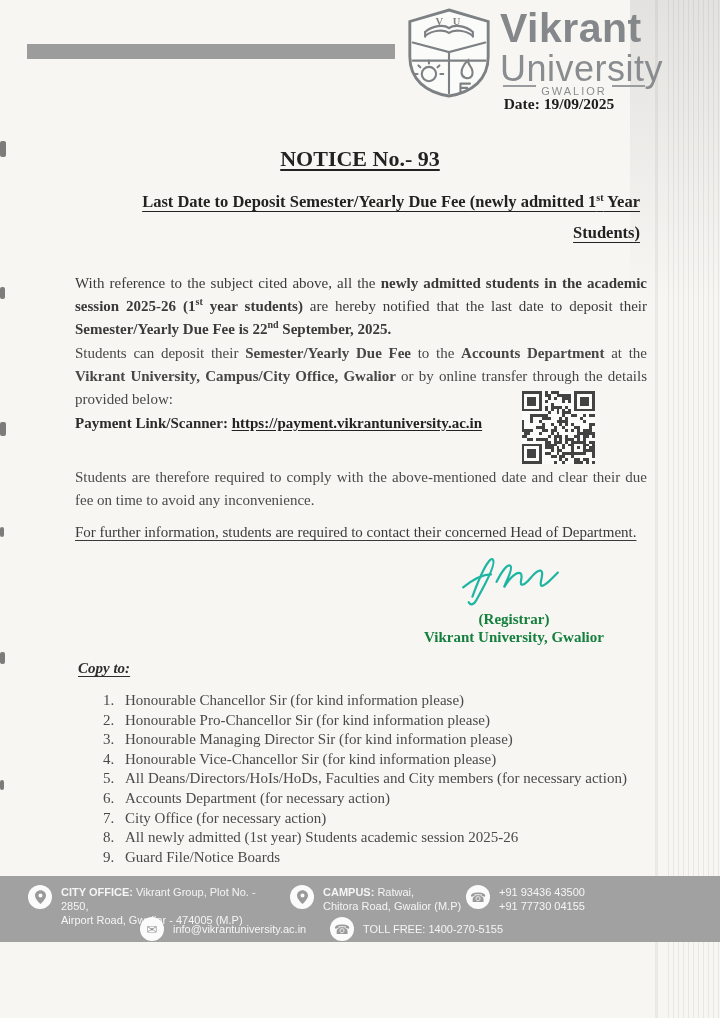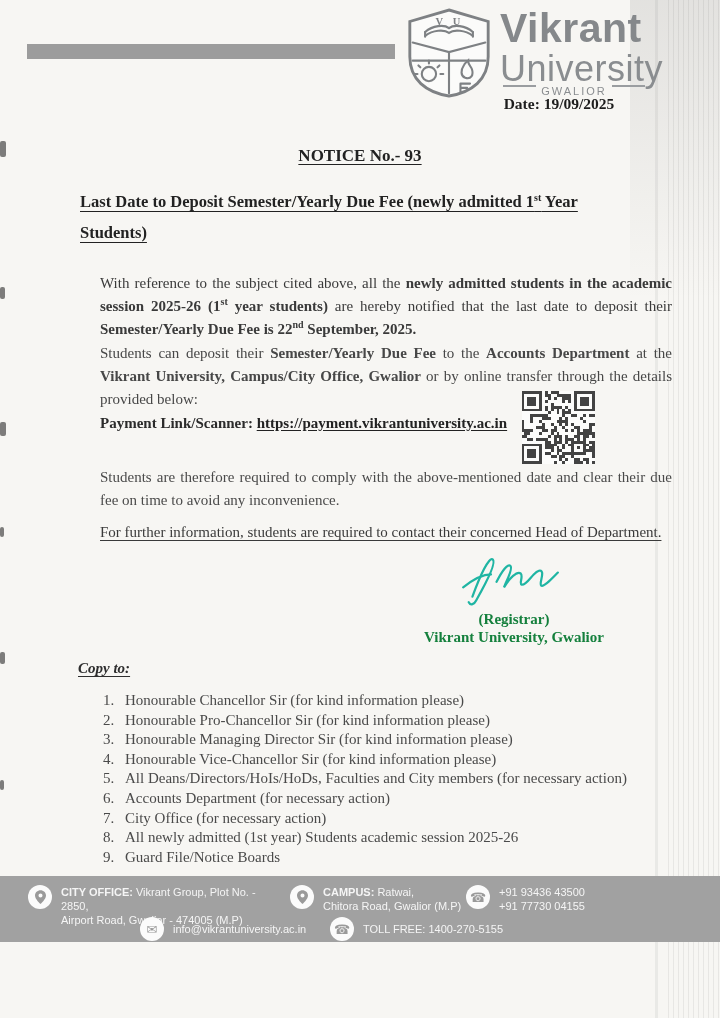--- a/index.html
+++ b/index.html
@@ -24,27 +24,27 @@
   .brand{position:absolute; left:500px; top:8px; font-family:"Liberation Sans", sans-serif; color:#85888b; line-height:1;}
   .brand .b1{font-size:41px; font-weight:700; letter-spacing:.5px;}
   .brand .b2{font-size:36px; font-weight:400; color:#8a8d90; letter-spacing:.5px; margin-top:2px;}
   .gwalior-row{position:absolute; left:498px; top:85px; width:152px; display:flex; align-items:flex-start; justify-content:center;
     font-family:"Liberation Sans", sans-serif; font-size:11px; letter-spacing:2px; color:#8a8d90;}
   .gwalior-row .dash{flex:1; height:2px; background:#9a9da0; margin:0 5px;}
   .hdr-date{position:absolute; left:470px; top:95px; width:178px; text-align:center;
     font-size:15.5px; font-weight:700; color:#1d1d1d;}
   
   .notice-no{position:absolute; top:146px; left:0; width:100%; text-align:center;
-    font-size:17px; font-weight:700; text-decoration:underline; text-underline-offset:3px; color:#222;}
-  .title{position:absolute; top:186px; left:80px; width:560px; text-align:left;
+    font-size:22px; font-weight:700; text-decoration:underline; text-underline-offset:3px; color:#222;}
+  .title{position:absolute; top:186px; left:80px; width:560px; text-align:right;
     font-size:16.5px; font-weight:700; line-height:31px; color:#222;}
   .title .u{text-decoration:underline; text-underline-offset:4px;}
   sup{font-size:10px; vertical-align:super; line-height:0;}
   .para{position:absolute; left:75px; width:572px; font-size:15px; line-height:23px;
-    text-align:justify; color:#3a3a3a;margin-left:25px;}
+    text-align:justify; color:#3a3a3a;}
   .p1{top:272px;}
   .p2{top:342px; color:#474747;}
   .payment{top:412px; font-weight:700; color:#2b2b2b; text-align:left;}
   .payment .link{text-decoration:underline; text-underline-offset:2px; color:#222;}
   .p3{top:466px; color:#4a4a4a;}
   .p4{top:521px; text-decoration:underline; text-underline-offset:3px; text-align:left; color:#3a3a3a;}
   .qr{position:absolute; left:518px; top:391px; opacity:.88;}
   
   .sig-svg{position:absolute; left:452px; top:550px;}
   .sig-block{position:absolute; left:398px; top:610px; width:232px; text-align:center;

